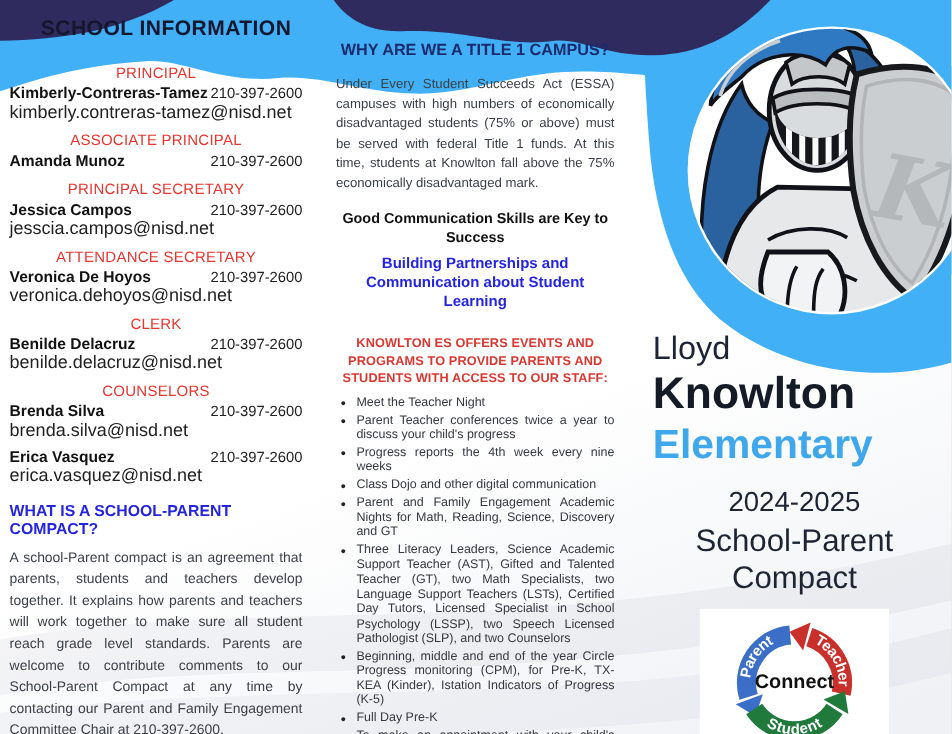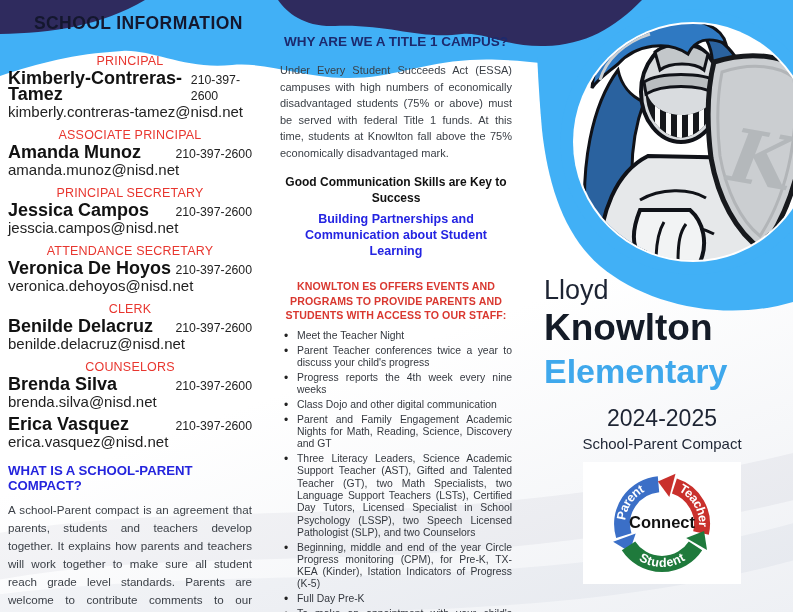--- a/index.html
+++ b/index.html
@@ -14,21 +14,21 @@
   .panel.right{left:528px;width:265px;}
 
   
   .pg-title{position:absolute;left:34px;top:13px;font-size:17.5px;font-weight:bold;
             letter-spacing:.4px;color:#14172e;}
   .staff{position:absolute;left:8px;top:54px;width:244px;}
   .sec{margin-bottom:9px;}
   .role{color:#e8362f;font-weight:normal;font-size:12.5px;text-align:center;margin-bottom:2px;letter-spacing:.2px;}
   .person{margin-bottom:7px;}
   .prow{display:flex;justify-content:space-between;align-items:baseline;line-height:16px;}
-  .nm{font-weight:bold;font-size:18px;color:#121212;}
+  .nm{font-weight:bold;font-size:13px;color:#121212;}
   .ph{font-size:12.3px;color:#222;}
   .em{font-size:15px;color:#222;line-height:15px;}
   .compact-h{color:#2525dd;font-weight:bold;font-size:13.2px;margin:14px 0 8px 0;}
   .just{text-align:justify;}
   .compact-b{font-size:11.6px;line-height:1.55;color:#3a3f46;}
 
   
   .mid-in{position:absolute;left:16px;top:0;width:232px;}
   .mid-title{margin-top:31px;text-align:center;font-size:13.5px;font-weight:bold;
              color:#1c2a6e;line-height:1.65;}
@@ -41,21 +41,21 @@
   ul.bl li{position:relative;padding-left:13px;font-size:10.4px;line-height:1.18;
            color:#34383f;margin-bottom:2.5px;text-align:justify;}
   ul.bl li::before{content:"\2022";position:absolute;left:0;top:-1px;font-size:12px;color:#222;}
 
   
   .school{position:absolute;left:16px;top:276px;width:236px;}
   .s1{font-size:27px;color:#1d2433;line-height:1.1;}
   .s2{font-size:37px;font-weight:bold;color:#141b27;line-height:1.2;}
   .s3{font-size:34px;font-weight:bold;color:#3fa8ec;line-height:1.25;}
   .yr{margin-top:12px;text-align:center;font-size:23px;color:#1d2433;}
-  .spc{margin-top:3px;text-align:center;font-size:15px;color:#1d2433;}
+  .spc{margin-top:3px;text-align:center;font-size:26px;color:#1d2433;}
   .connect-wrap{display:block;margin:10px auto 0;width:158px;height:122px;}
 </style>
 </head>
 <body>
 
 <div class="page">
 
   <svg class="bg" viewBox="0 0 793 612">
     <defs>
       <clipPath id="circleClip">
@@ -129,21 +129,20 @@
           <div class="em">kimberly.contreras-tamez@nisd.net</div>
         </div>
       </div>
       <div class="sec">
         <div class="role">ASSOCIATE PRINCIPAL</div>
         <div class="person">
           <div class="prow">
               <span class="nm">Amanda Munoz</span>
               <span class="ph">210-397-2600</span>
             </div>
-          <div class="em">amanda.munoz@nisd.net</div>
         </div>
       </div>
       <div class="sec">
         <div class="role">PRINCIPAL SECRETARY</div>
         <div class="person">
           <div class="prow">
               <span class="nm">Jessica Campos</span>
               <span class="ph">210-397-2600</span>
             </div>
           <div class="em">jesscia.campos@nisd.net</div>

